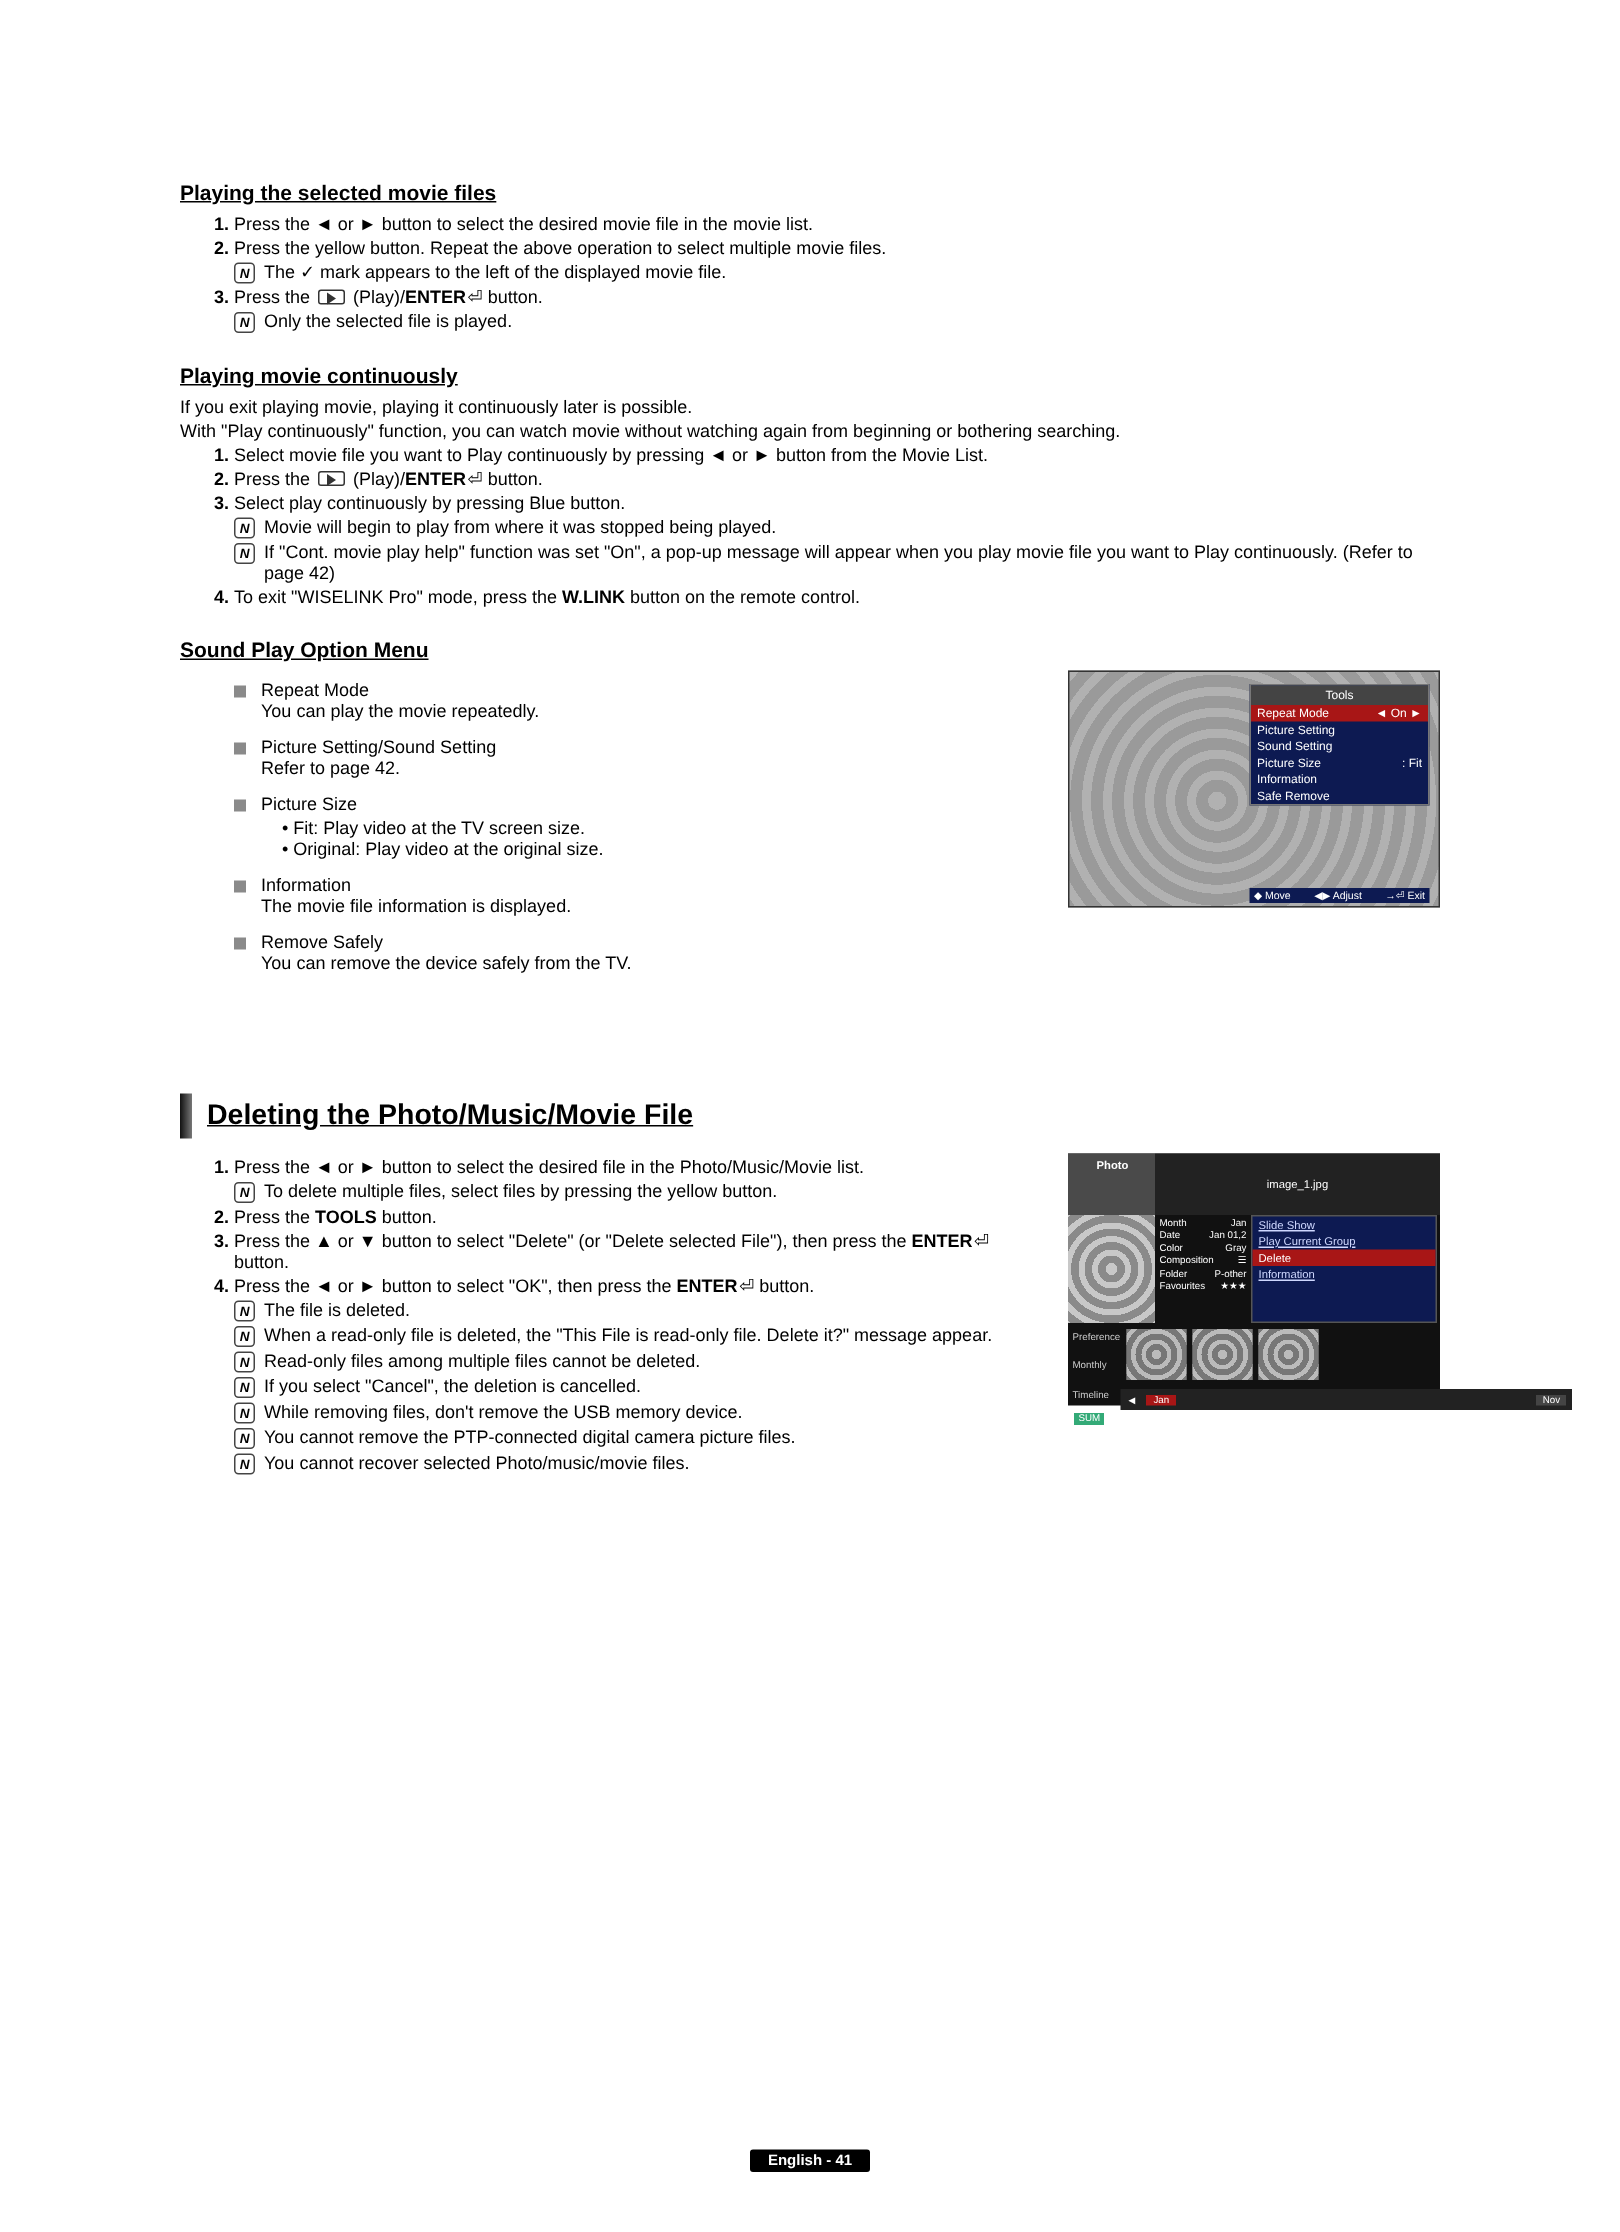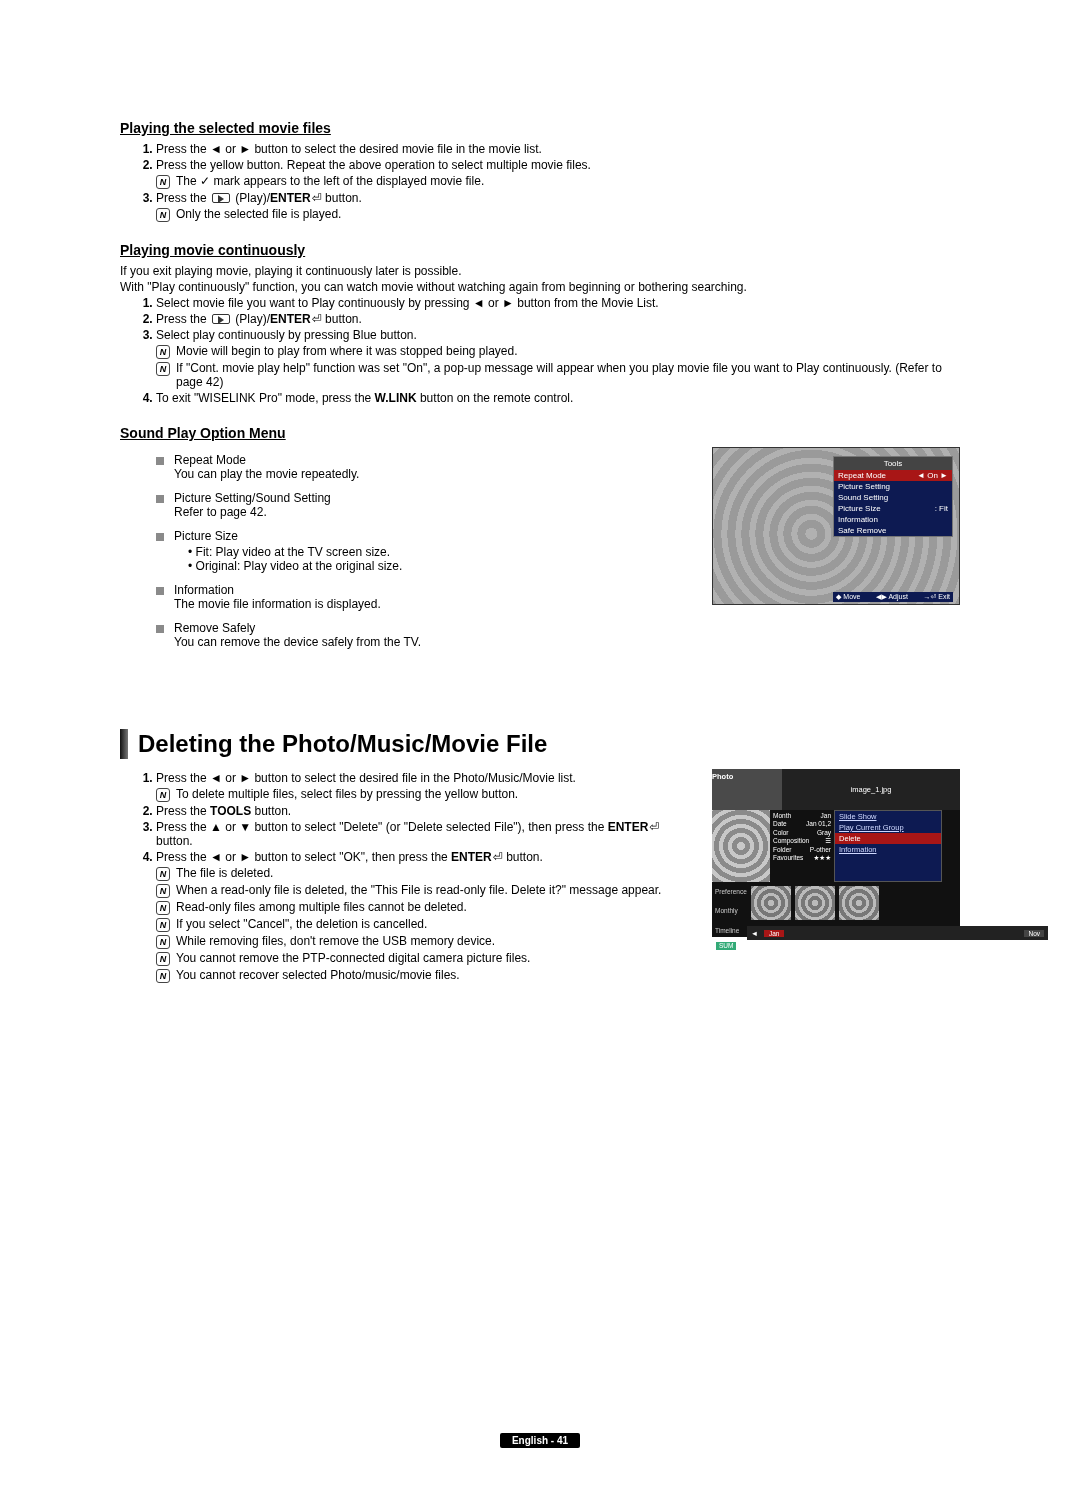--- a/index.html
+++ b/index.html
@@ -79,40 +79,40 @@
     background:#0d1a52; color:#fff; font-size:7px;
     display:flex; justify-content:space-between; padding:1px 3px;
   }
 
   
   .major-wrap { display:flex; align-items:center; margin: 70px 0 10px 0; }
   .major-bar {
     width: 8px; height: 30px; margin-right: 10px;
     background: linear-gradient(to right, #111, #777);
   }
-  .major-h { font-size: 24px; font-weight: bold; }
+  .major-h { font-size: 19px; font-weight: bold; text-decoration: underline; }
 
   
   .photo-shot {
     width: 248px; height: 168px; background:#111; color:#fff;
     font-size:7.5px; position:relative; flex:0 0 auto;
   }
   .ps-top { display:flex; }
-  .ps-corner { width:70px; background:#4a4a4a; padding:3px 0; font-weight:bold; }
+  .ps-corner { width:58px; background:#4a4a4a; padding:3px 19px; font-weight:bold; }
   .ps-topright { flex:1; padding:16px 4px; text-align:center; background:#222; }
   .ps-body { display:flex; height:72px; }
   .ps-thumb { width:58px; height:72px; background:
     repeating-radial-gradient(circle at 50% 50%, #c8c8c8 0 4px, #8a8a8a 4px 9px);
     background-color:#888;
   }
   .ps-stack { display:flex; position:relative; flex:1; }
   .ps-meta { width:64px; padding:2px 3px; font-size:6.5px; line-height:1.3; background:#111; }
   .ps-meta div { display:flex; justify-content:space-between; }
   .ps-menu {
-    width:108px; background:#0d1a52; border:1px solid #555;
+    width:124px; background:#0d1a52; border:1px solid #555;
   }
   .ps-menu .mi { padding:1px 4px; text-decoration:underline; color:#cfd8ff; }
   .ps-menu .mi.sel { background:#a81616; color:#fff; text-decoration:none; }
   .ps-strip {
     display:flex; gap:4px; padding:4px; height:44px;
   }
   .ps-strip .th {
     width:40px; height:34px; background:
      repeating-radial-gradient(circle at 50% 50%, #bbb 0 3px, #777 3px 7px);
     background-color:#777;

